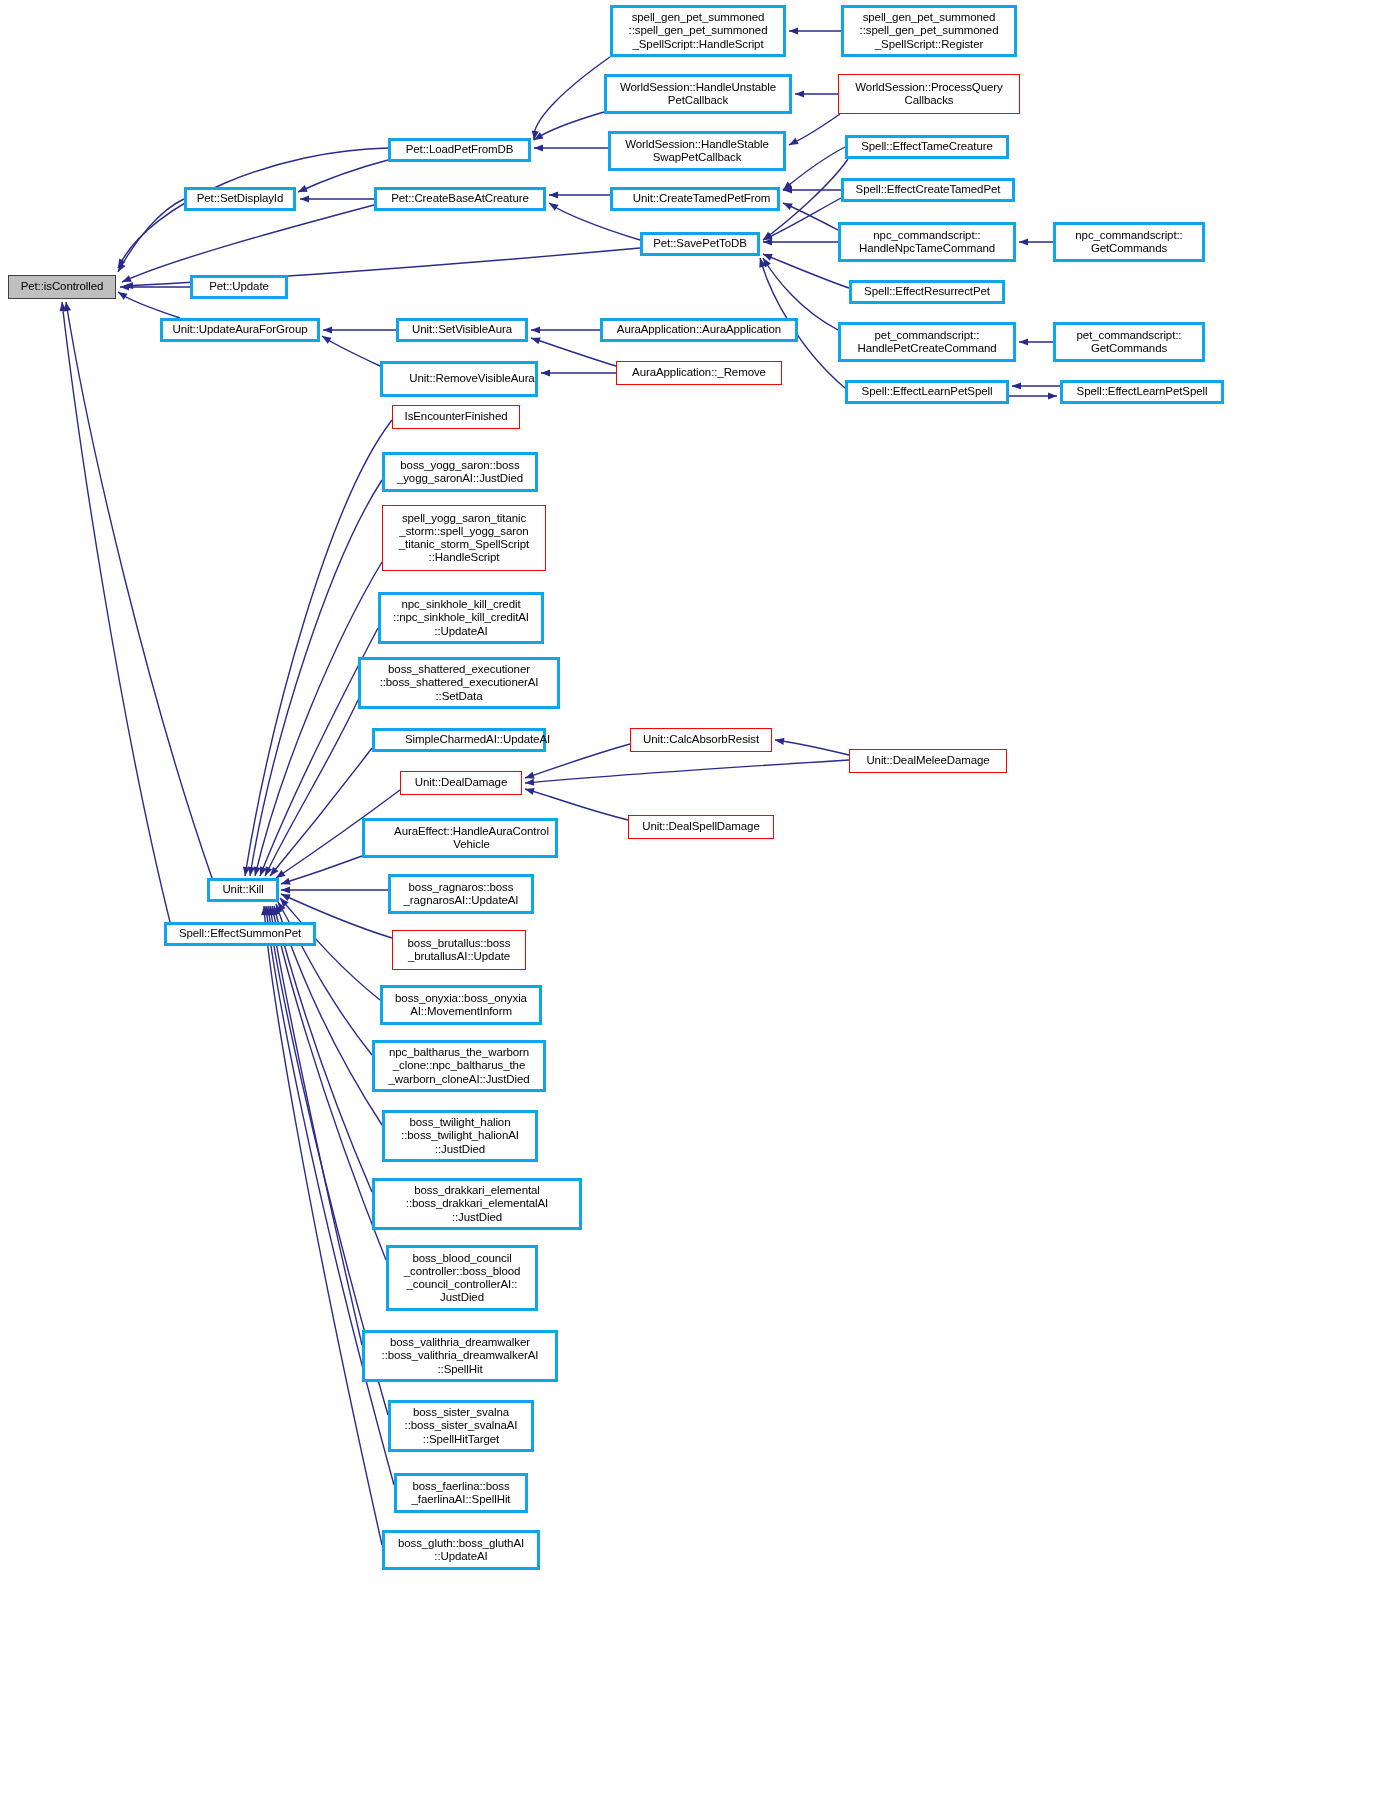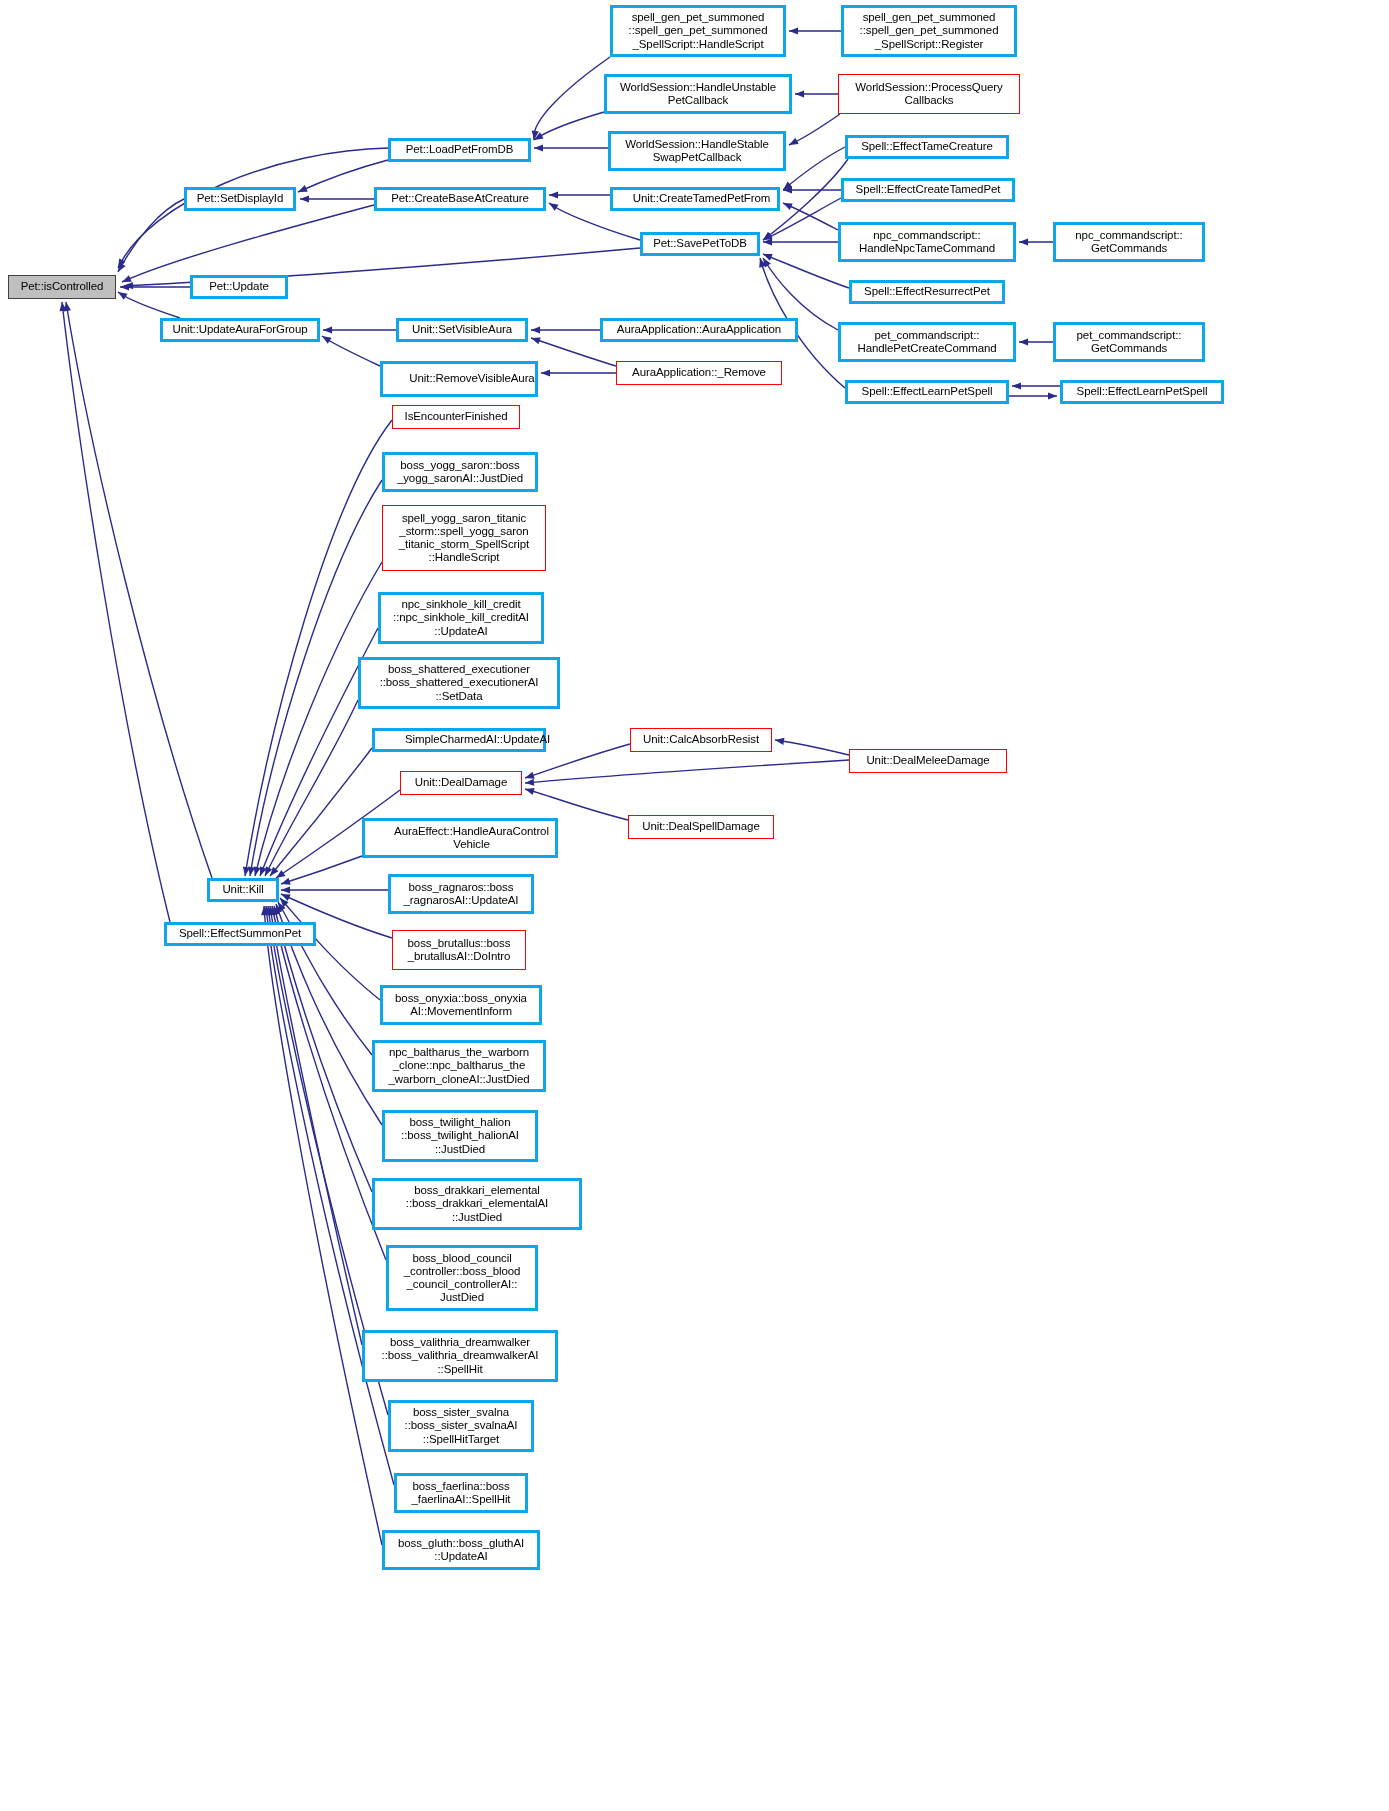--- a/index.html
+++ b/index.html
@@ -224,21 +224,21 @@
 ::SetData</div>
     <div class="node" style="left: 372px; top: 728px; width: 174px; height: 24px; padding-left: 40px;">SimpleCharmedAI::UpdateAI</div>
     <div class="node red" style="left: 400px; top: 771px; width: 122px; height: 24px;">Unit::DealDamage</div>
     <div class="node" style="left: 362px; top: 818px; width: 196px; height: 40px; padding-left: 26px;">AuraEffect::HandleAuraControl
 Vehicle</div>
     <div class="node" style="left: 207px; top: 878px; width: 72px; height: 24px;">Unit::Kill</div>
     <div class="node" style="left: 164px; top: 922px; width: 152px; height: 24px;">Spell::EffectSummonPet</div>
     <div class="node" style="left: 388px; top: 874px; width: 146px; height: 40px;">boss_ragnaros::boss
 _ragnarosAI::UpdateAI</div>
     <div class="node red" style="left: 392px; top: 930px; width: 134px; height: 40px;">boss_brutallus::boss
-_brutallusAI::DoIntro</div>
+_brutallusAI::Update</div>
     <div class="node" style="left: 380px; top: 985px; width: 162px; height: 40px;">boss_onyxia::boss_onyxia
 AI::MovementInform</div>
     <div class="node" style="left: 372px; top: 1040px; width: 174px; height: 52px;">npc_baltharus_the_warborn
 _clone::npc_baltharus_the
 _warborn_cloneAI::JustDied</div>
     <div class="node" style="left: 382px; top: 1110px; width: 156px; height: 52px;">boss_twilight_halion
 ::boss_twilight_halionAI
 ::JustDied</div>
     <div class="node" style="left: 372px; top: 1178px; width: 210px; height: 52px;">boss_drakkari_elemental
 ::boss_drakkari_elementalAI

